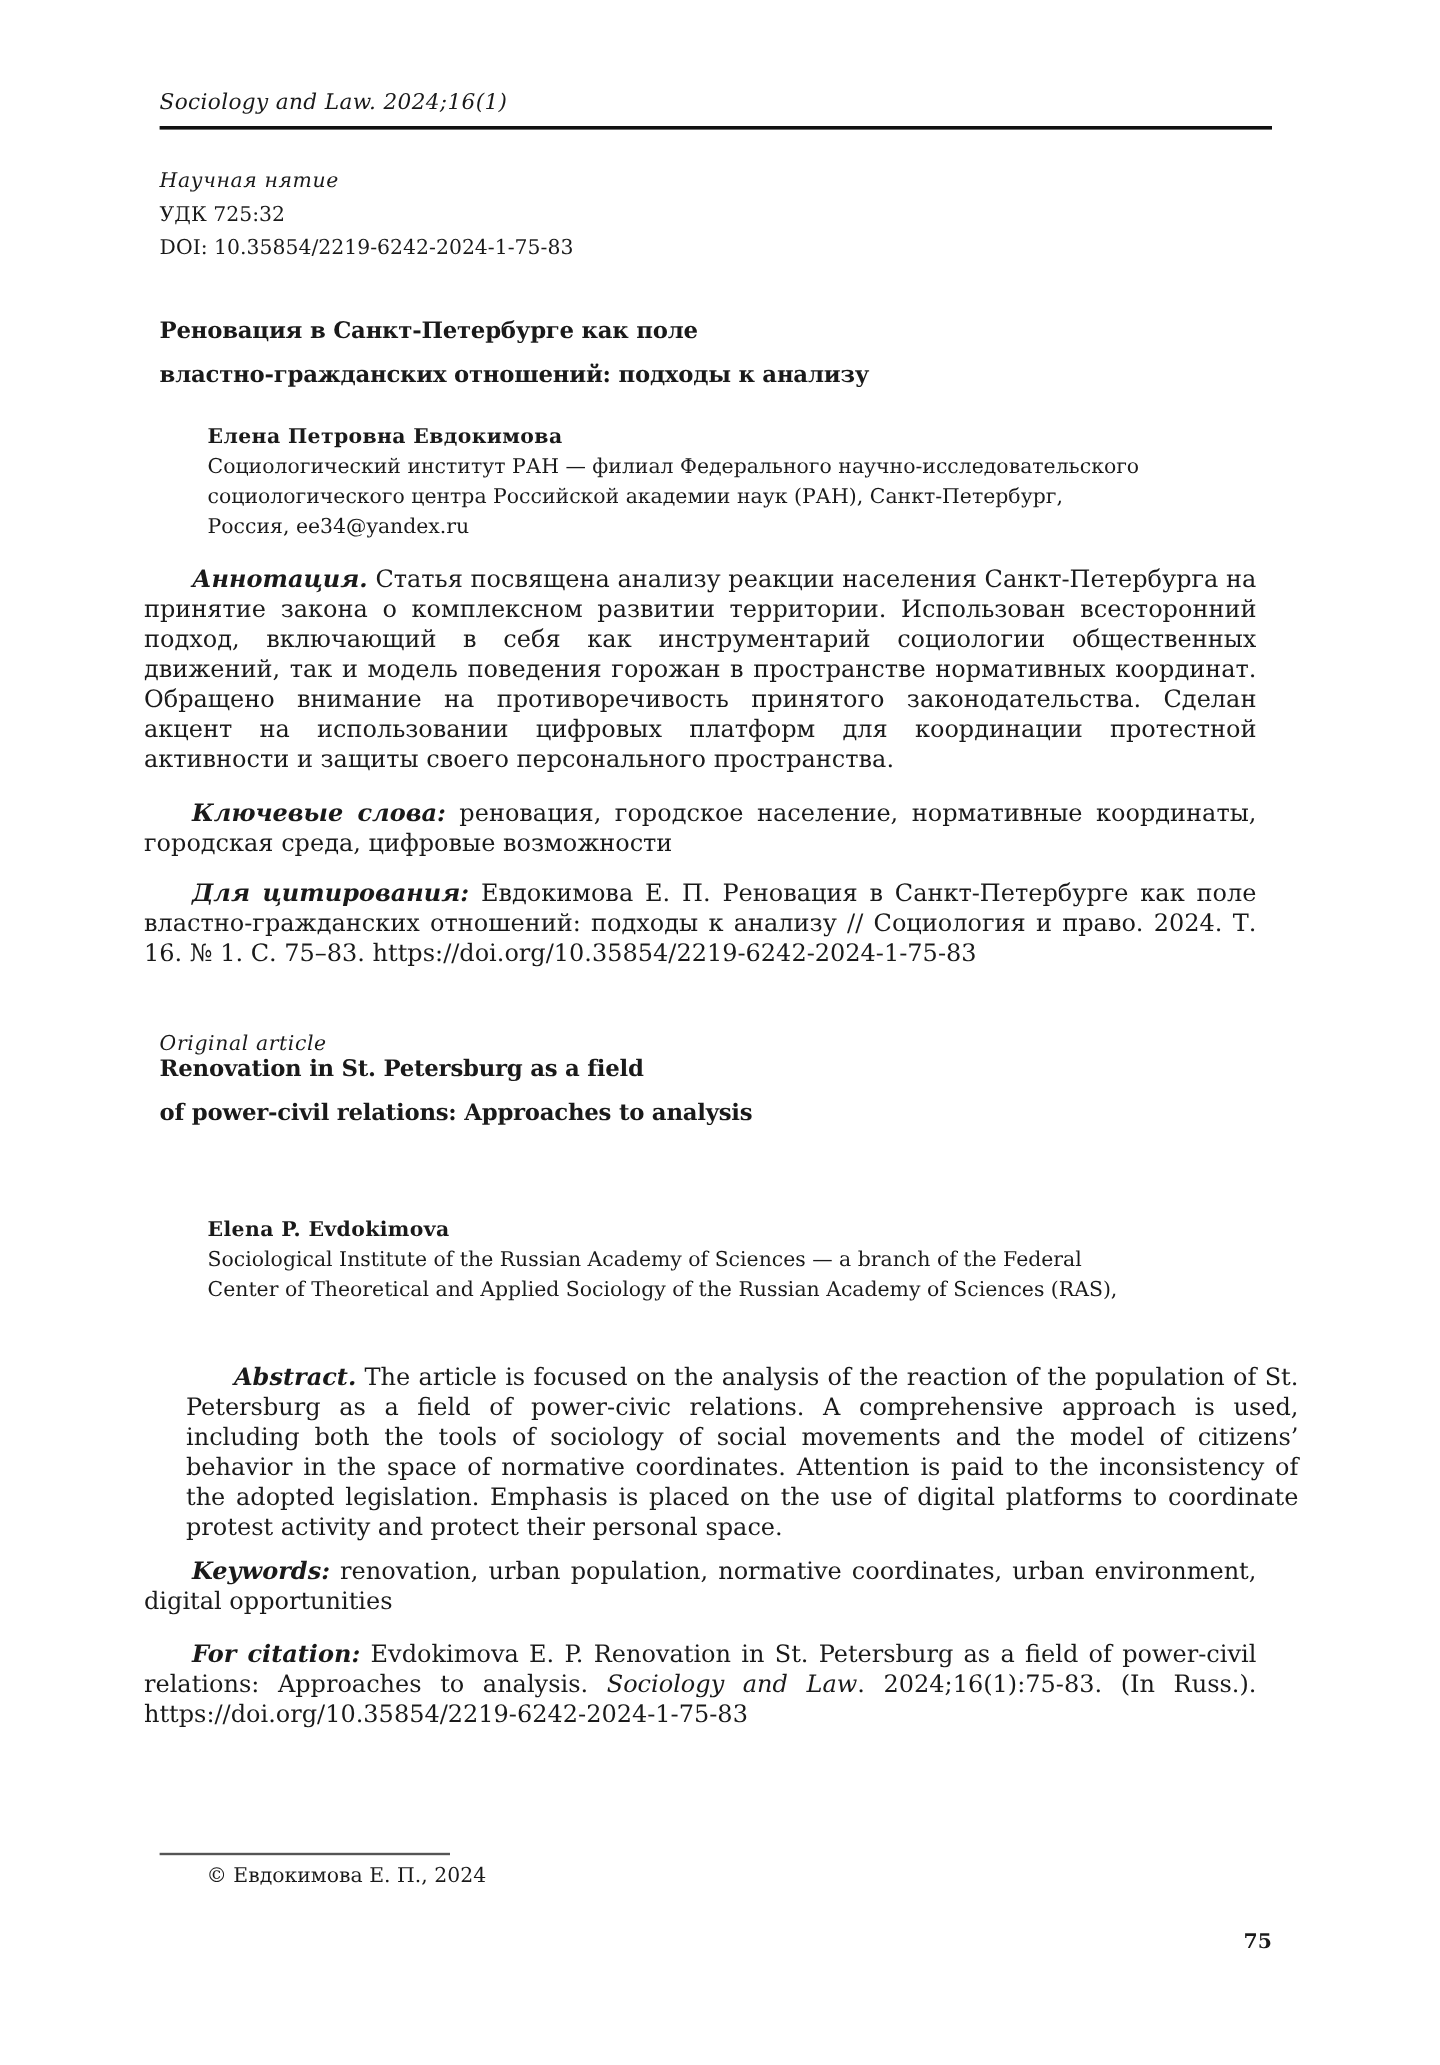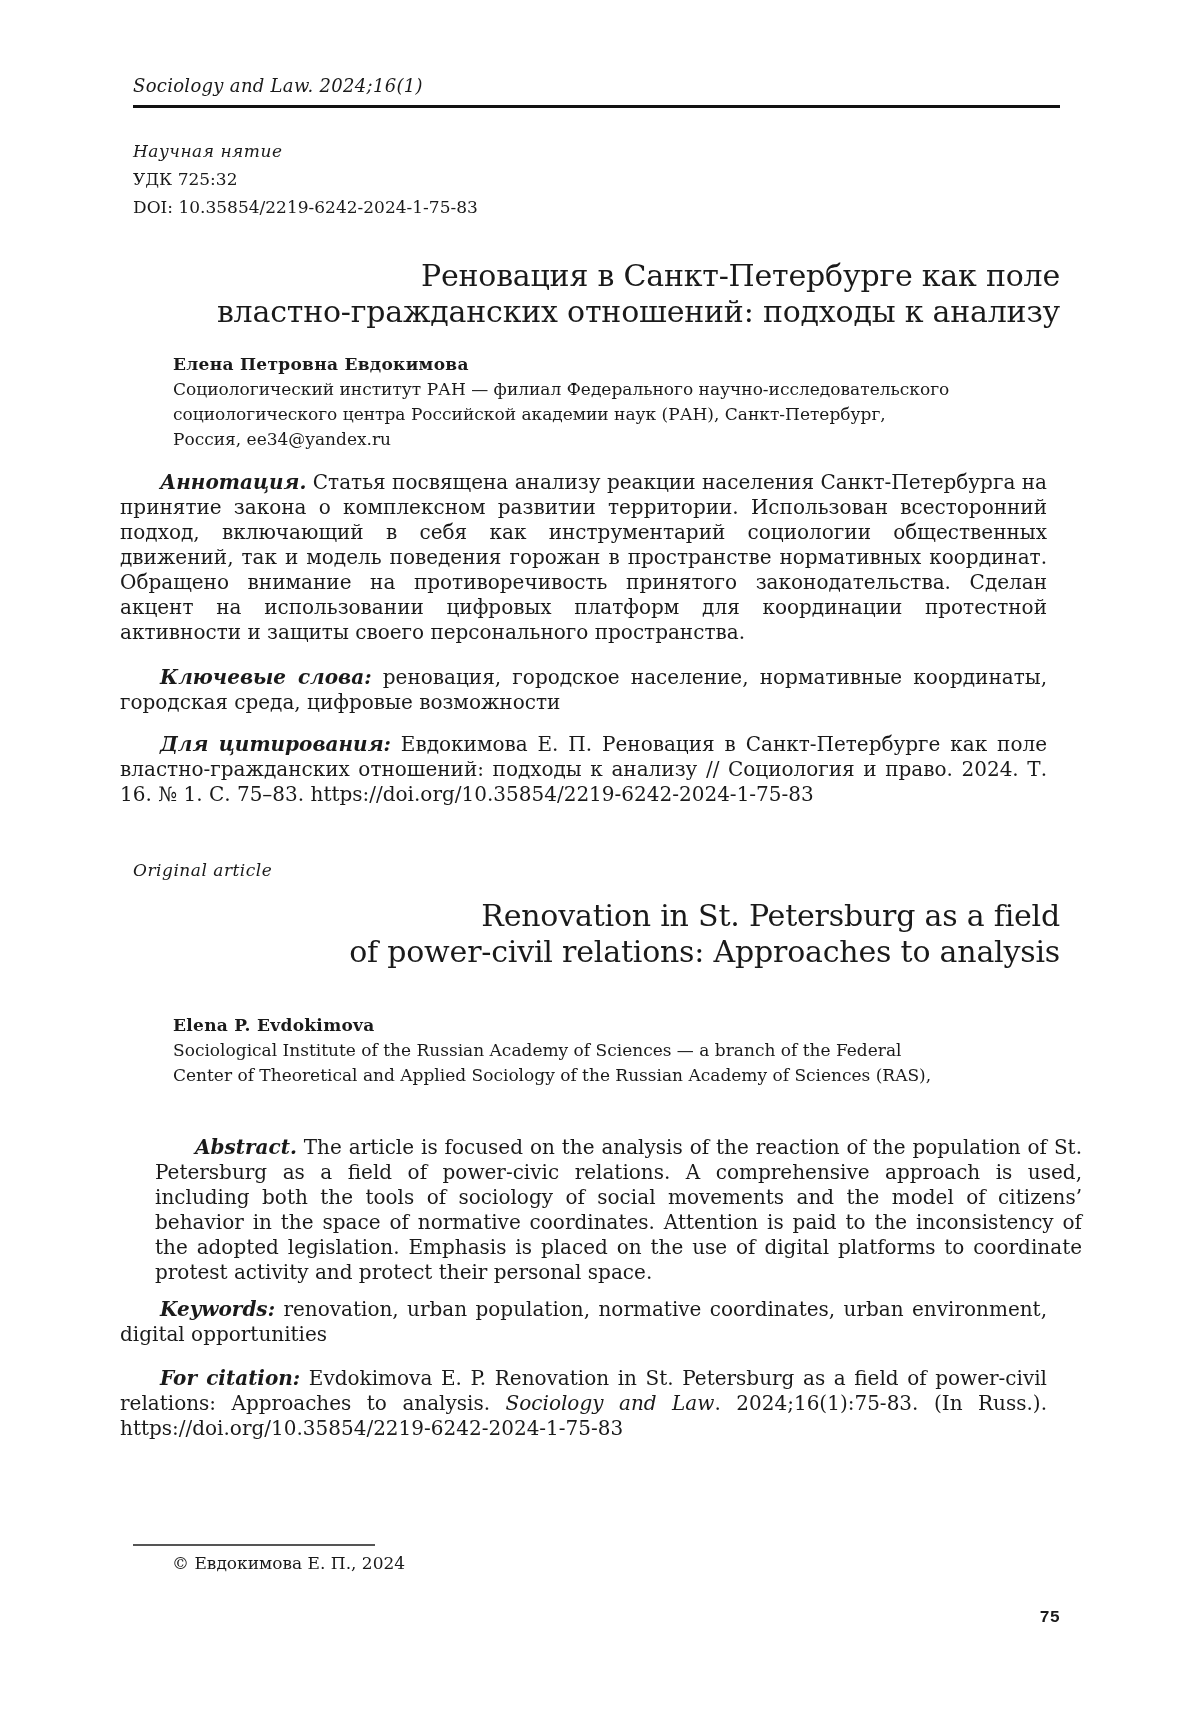--- a/index.html
+++ b/index.html
@@ -12,37 +12,37 @@
   .running-head {
     left: 133px; top: 75px; font-size: 18px; font-style: italic;
     letter-spacing: 0.3px; white-space: nowrap;
   }
   .head-rule {
     left: 133px; top: 105px; width: 927px; height: 3px; background: #111;
   }
   .meta { left: 133px; font-size: 17px; white-space: nowrap; line-height: 28px; }
   .meta.italic { font-style: italic; letter-spacing: 0.5px; }
   .title {
-    left: 133px; width: 927px; text-align: right; font-weight: normal;
-    font-size: 30px; line-height: 36px; letter-spacing: -0.2px;
+    left: 133px; width: 927px; text-align: left; font-weight: bold;
+    font-size: 19px; line-height: 36px; letter-spacing: -0.2px;
   }
   .title div { white-space: nowrap; }
   .author-block { left: 173px; width: 890px; font-size: 17px; line-height: 25px; }
   .author-block .name { font-weight: bold; letter-spacing: 0.3px; }
   .author-block div { white-space: nowrap; }
   .para {
     left: 120px; width: 927px; font-size: 20px; line-height: 25px;
     text-align: justify; text-indent: 40px; hyphens: manual;
   }
   .para .lead { font-weight: bold; font-style: italic; }
   .para .ital { font-style: italic; }
   .orig-label { left: 133px; font-size: 17px; font-style: italic; letter-spacing: 0.5px; white-space: nowrap; }
   .foot-rule { left: 133px; top: 1544px; width: 242px; height: 2px; background: #555; }
   .copyright { left: 172px; top: 1553px; font-size: 17px; white-space: nowrap; }
-  .page-num { left: 1000px; width: 60px; top: 1608px; font-size: 17px; font-weight: bold; text-align: right; font-family: Liberation Mono, monospace; }
+  .page-num { left: 1000px; width: 60px; top: 1608px; font-size: 17px; font-weight: bold; text-align: right; }
 </style>
 </head>
 <body>
 
 <div class="abs running-head">Sociology and Law. 2024;16(1)</div>
 <div class="abs head-rule"></div>
 
 <div class="abs meta italic" style="top:137px;">Научная нятие</div>
 <div class="abs meta" style="top:165px;">УДК 725:32</div>
 <div class="abs meta" style="top:193px;">DOI: 10.35854/2219-6242-2024-1-75-83</div>
@@ -66,21 +66,21 @@
 <div class="abs para" style="top:665px;">
   <span class="lead">Ключевые слова:</span><span> реновация, городское население, нормативные координаты, городская среда, цифровые возможности</span>
 </div>
 
 <div class="abs para" style="top:732px;">
   <span class="lead">Для цитирования:</span><span> Евдокимова Е. П. Реновация в Санкт-Петербурге как поле властно-гражданских отношений: подходы к анализу // Социология и право. 2024. Т. 16. № 1. С. 75–83. https://doi.org/10.35854/2219-6242-2024-1-75-83</span>
 </div>
 
 <div class="abs orig-label" style="top:860px;text-align:center;">Original article</div>
 
-<div class="abs title" style="top:898px;">
+<div class="abs title" style="top:873px;">
   <div>Renovation in St. Petersburg as a field</div>
   <div>of power-civil relations: Approaches to analysis</div>
 </div>
 
 <div class="abs author-block" style="top:1013px;">
   <div class="name">Elena P. Evdokimova</div>
   <div>Sociological Institute of the Russian Academy of Sciences — a branch of the Federal</div>
   <div>Center of Theoretical and Applied Sociology of the Russian Academy of Sciences (RAS),</div>
 </div>
 

